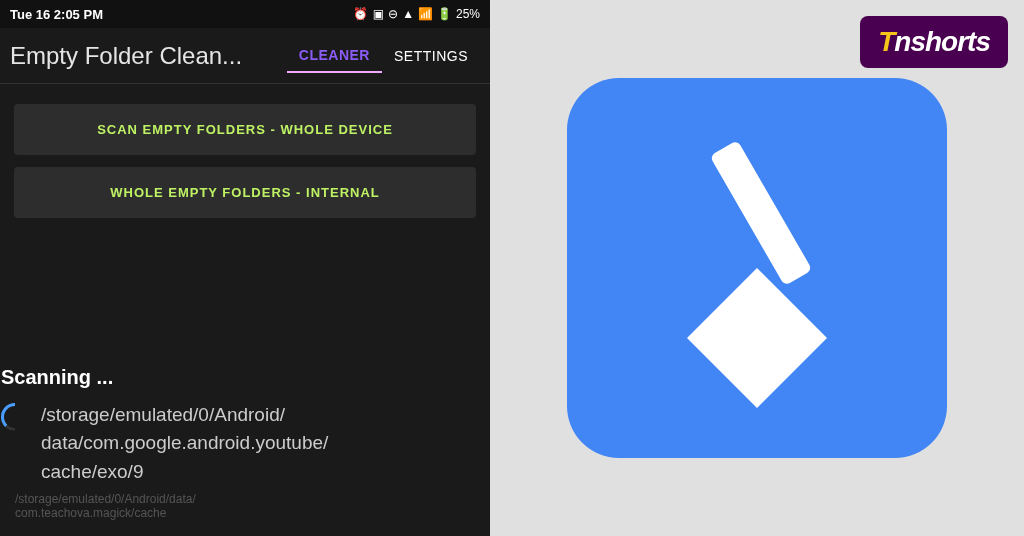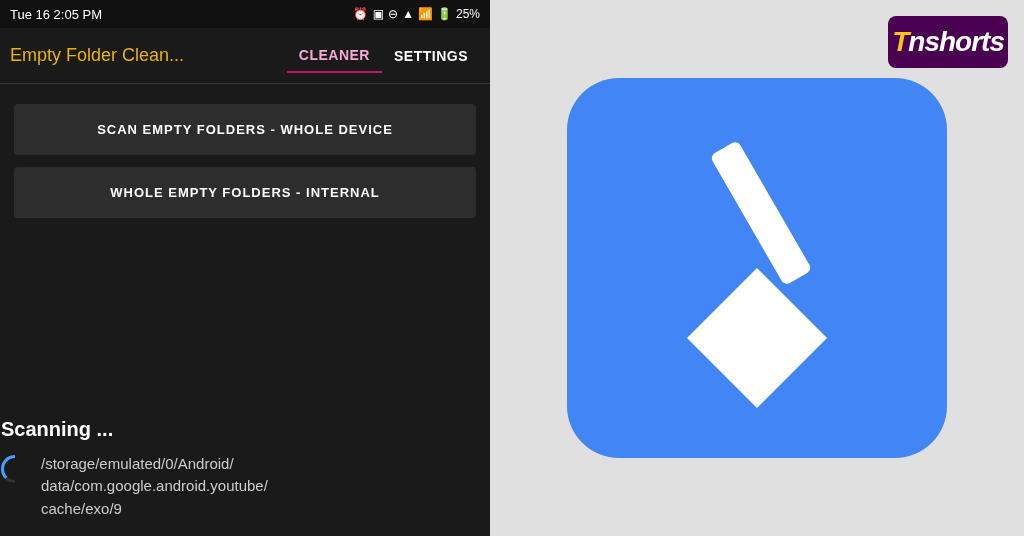--- a/index.html
+++ b/index.html
@@ -27,81 +27,81 @@
       background: #111;
       padding: 4px 10px;
       display: flex;
       justify-content: space-between;
       align-items: center;
       height: 28px;
     }
     .status-time {
       color: #fff;
       font-size: 13px;
-      font-weight: normal;
+      font-weight: bold;
     }
     .status-icons {
       display: flex;
       align-items: center;
       gap: 4px;
       color: #fff;
       font-size: 12px;
     }
 
     
     .nav-bar {
       background: #1a1a1a;
       padding: 0 10px;
       display: flex;
       align-items: center;
       height: 56px;
       border-bottom: 1px solid #333;
     }
     .nav-title {
-      color: #eab308;
-      font-size: 18px;
+      color: #e5e5e5;
+      font-size: 24px;
       font-weight: 400;
       flex: 1;
     }
     .nav-tab {
       color: #fff;
       font-size: 14px;
       font-weight: bold;
       padding: 8px 12px;
       cursor: pointer;
       letter-spacing: 0.5px;
     }
     .nav-tab.active {
-      border-bottom: 2px solid #be185d;
-      color: #f9a8d4;
+      border-bottom: 2px solid #f0abfc;
+      color: #8b5cf6;
     }
     .nav-settings {
       color: #fff;
       font-size: 14px;
-      font-weight: bold;
+      font-weight: normal;
       padding: 8px 12px;
       cursor: pointer;
       letter-spacing: 0.5px;
     }
 
     
     .content-area {
       padding: 20px 14px;
       display: flex;
       flex-direction: column;
       gap: 12px;
       flex: 1;
     }
 
     .action-button {
       background: #2d2d2d;
       border: none;
       border-radius: 4px;
       padding: 18px 16px;
-      color: #ffffff;
+      color: #bef264;
       font-size: 13px;
       font-weight: bold;
       letter-spacing: 1px;
       text-align: center;
       cursor: pointer;
       width: 100%;
     }
 
     
     .scanning-section {
@@ -129,21 +129,21 @@
       flex-shrink: 0;
       margin-top: 2px;
       
       clip-path: polygon(0 0, 50% 0, 50% 100%, 0 100%);
       border-left: 3px solid #4a9eff;
       border-bottom: 3px solid #333;
       border-right: 3px solid #333;
     }
     .scanning-path {
       color: #ccc;
-      font-size: 15px;
+      font-size: 19px;
       line-height: 1.5;
     }
     .scanning-path-dimmed {
       color: #555;
       font-size: 12px;
       margin-top: 6px;
       padding: 0 14px;
     }
 
     
@@ -168,21 +168,21 @@
       overflow: hidden;
     }
 
     
     .inshorts-badge {
       position: absolute;
       top: 16px;
       right: 16px;
       background: #4a0050;
       border-radius: 8px;
-      padding: 10px 4px;
+      padding: 10px 18px;
       display: flex;
       align-items: center;
     }
     .inshorts-logo {
       font-size: 28px;
       font-weight: bold;
       color: #fff;
       font-style: italic;
       letter-spacing: -1px;
     }
@@ -221,20 +221,21 @@
     <button class="action-button">SCAN EMPTY FOLDERS - WHOLE DEVICE</button>
     <button class="action-button">WHOLE EMPTY FOLDERS - INTERNAL</button>
   </div>
 
   <div class="scanning-section">
     <div class="scanning-title">Scanning ...</div>
     <div class="scanning-row">
       <div class="spinner"></div>
       <div class="scanning-path">/storage/emulated/0/Android/<br>data/com.google.android.youtube/<br>cache/exo/9</div>
     </div>
+    <div class="scanning-path-dimmed">/storage/emulated/0/Android/data/<br>com.teachova.magick/cache</div>
   </div>
 
 </div>
 
 <div class="right-panel">
 
   <div class="app-icon-container">
 
     <svg class="broom-svg" viewBox="0 0 260 280" xmlns="http://www.w3.org/2000/svg">
 

